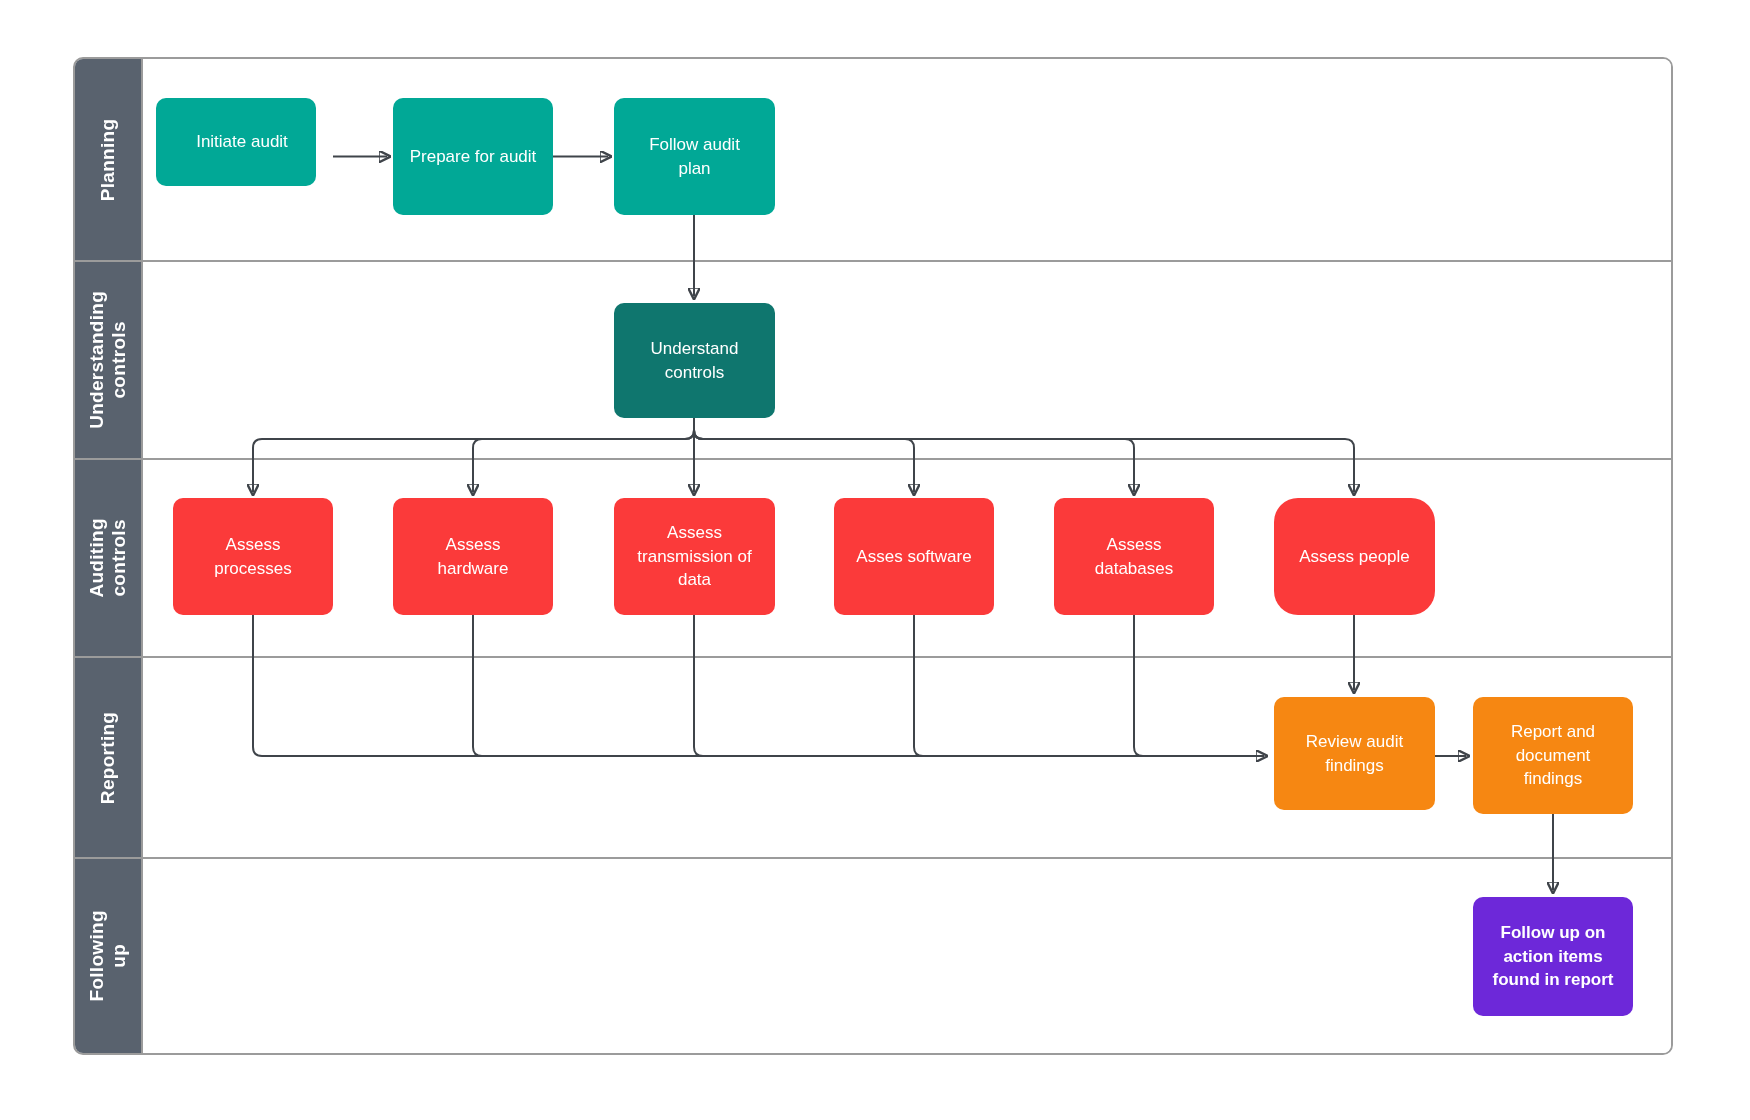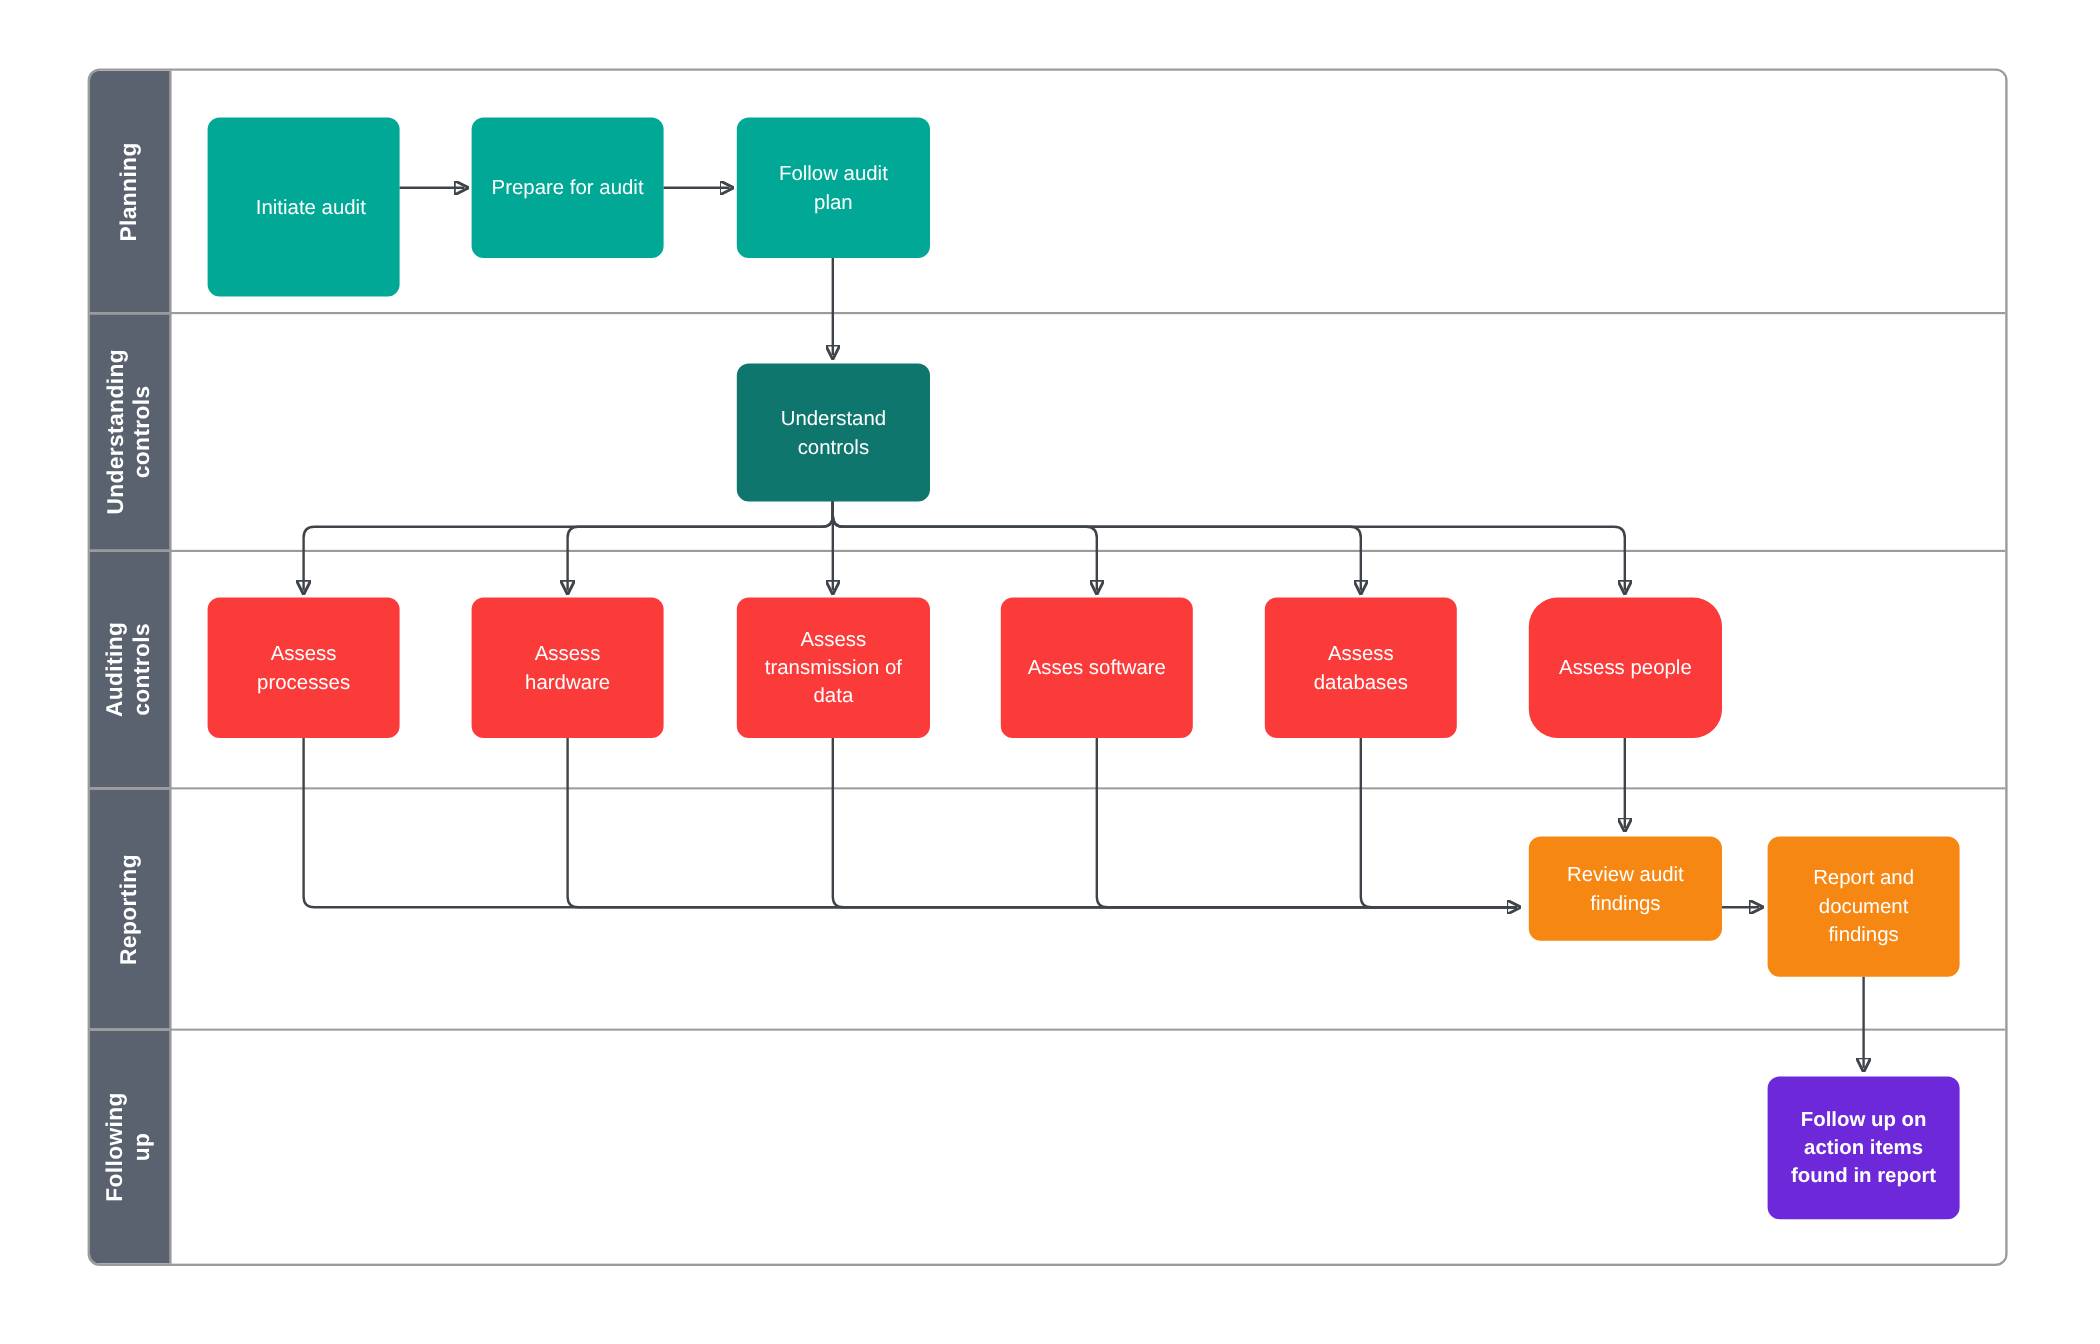--- a/index.html
+++ b/index.html
@@ -32,31 +32,31 @@
     display:flex;align-items:center;justify-content:center;
     text-align:center;font-size:17px;line-height:1.4;
     white-space:pre-line;padding:0 12px;box-sizing:border-box;
   }
   .node-teal{background:#01a896;}
   .node-blue{background:#0f766e;}
   .node-red{background:#fb3a3a;}
   .node-orange{background:#f68712;}
   .node-purple{background:#6d28d9;font-weight:bold;}
   
-  #n-initiate {left:173px; top:98px;  width:160px;height:149px;padding-left:24px;}
+  #n-initiate {left:156px; top:98px;  width:160px;height:88px;padding-left:24px;}
   #n-prepare  {left:393px; top:98px;  width:160px;height:117px;text-align:center;}
   #n-develop  {left:614px; top:98px;  width:161px;height:117px;}
   #n-understand{left:614px;top:303px; width:161px;height:115px;}
   #n-processes{left:173px; top:498px; width:160px;height:117px;}
   #n-hardware {left:393px; top:498px; width:160px;height:117px;}
   #n-transmission{left:614px;top:498px;width:161px;height:117px;}
   #n-software {left:834px; top:498px; width:160px;height:117px;}
   #n-databases{left:1054px;top:498px; width:160px;height:117px;}
   #n-people   {left:1274px;top:498px; width:161px;height:117px;border-radius:24px;}
-  #n-review   {left:1274px;top:697px; width:161px;height:87px;}
+  #n-review   {left:1274px;top:697px; width:161px;height:113px;}
   #n-report   {left:1473px;top:697px; width:160px;height:117px;}
   #n-followup {left:1473px;top:897px; width:160px;height:119px;}
   
   .connectors{position:absolute;left:0;top:0;z-index:3;pointer-events:none;}
   .connectors path{stroke:#3f444a;stroke-width:2;fill:none;}
 </style>
 </head>
 <body>
 
 <div class="frame">

